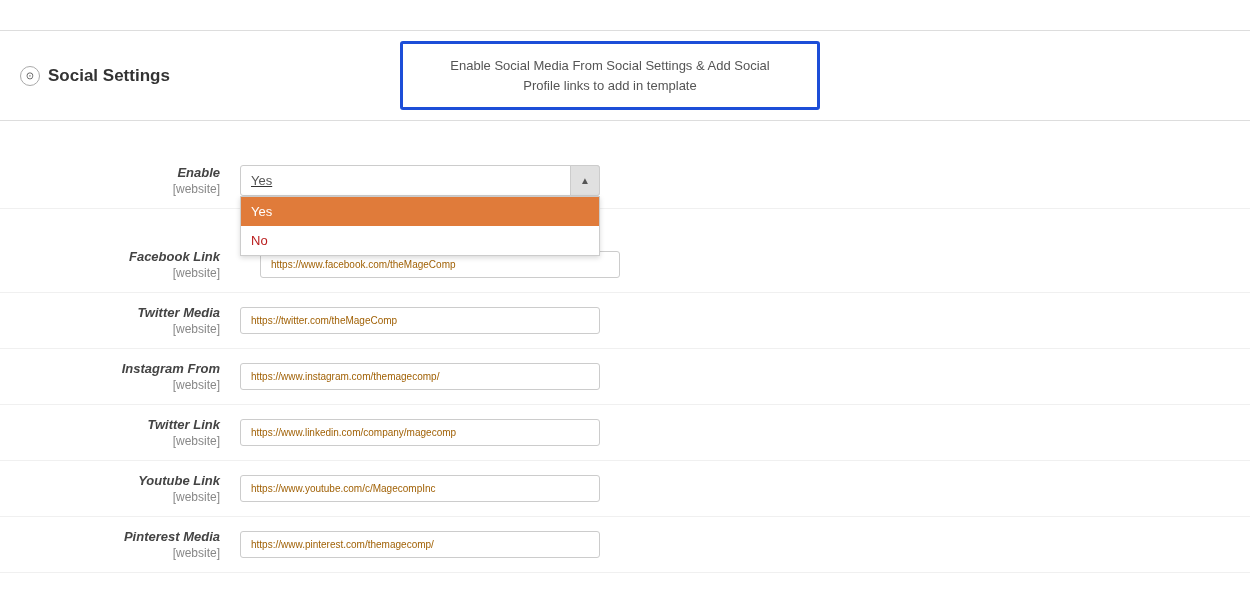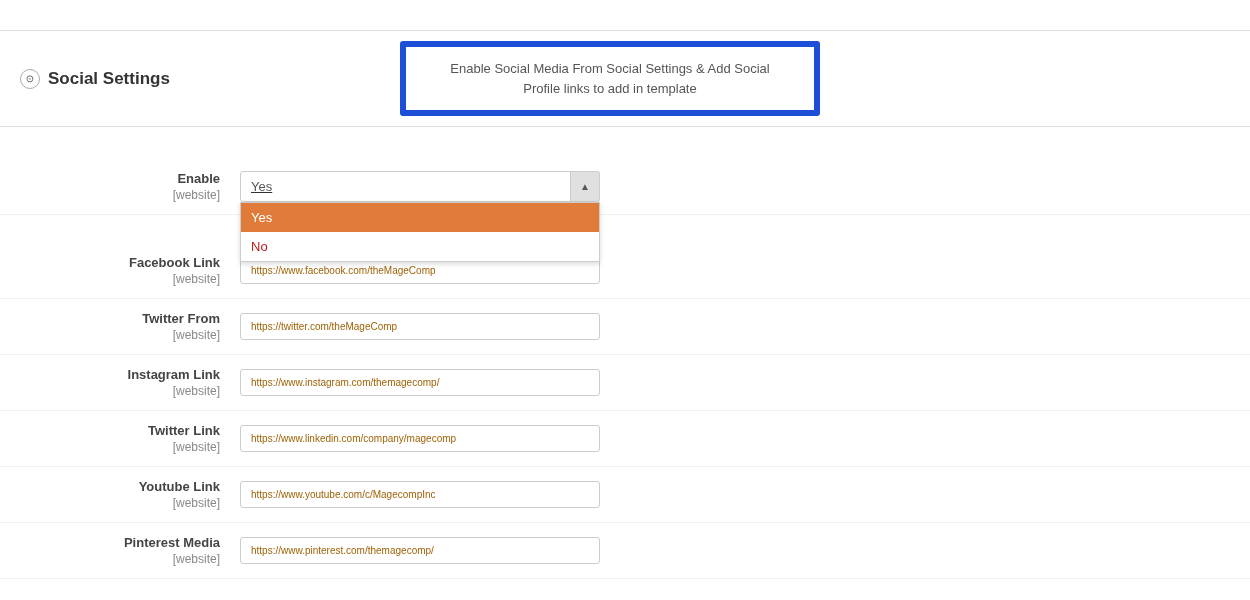--- a/index.html
+++ b/index.html
@@ -56,21 +56,21 @@
       flex-shrink: 0;
     }
 
     .section-title {
       font-size: 17px;
       font-weight: 600;
       color: #333;
     }
 
     .notice-box {
-      border: 6px solid #1d4ed8;
+      border: 3px solid #1d4ed8;
       border-radius: 3px;
       padding: 12px 28px;
       text-align: center;
       font-size: 13px;
       color: #555;
       line-height: 1.5;
       max-width: 420px;
       margin-left: 160px;
     }
 
@@ -92,20 +92,21 @@
       text-align: right;
       padding-right: 20px;
       flex-shrink: 0;
     }
 
     .field-label {
       font-size: 13px;
       font-weight: 600;
       color: #444;
       display: block;
+      font-style: italic;
     }
 
     .field-scope {
       font-size: 12px;
       color: #888;
       display: block;
       margin-top: 2px;
     }
 
     .field-input-wrap {
@@ -227,43 +228,43 @@
             <div class="select-arrow-btn">▲</div>
 
             <div class="dropdown-open">
               <div class="dropdown-option selected">Yes</div>
               <div class="dropdown-option">No</div>
             </div>
           </div>
         </div>
       </div>
 
-      <div class="form-row" style="margin-top: 28px;">
+      <div class="form-row" style="margin-top: 28px; gap: 20px;">
         <div class="field-label-wrap">
           <span class="field-label">Facebook Link</span>
           <span class="field-scope">[website]</span>
         </div>
         <div class="field-input-wrap">
           <input type="text" class="text-input" value="https://www.facebook.com/theMageComp" style="">
         </div>
       </div>
 
       <div class="form-row">
         <div class="field-label-wrap">
-          <span class="field-label">Twitter From</span>
+          <span class="field-label">Twitter Media</span>
           <span class="field-scope">[website]</span>
         </div>
         <div class="field-input-wrap">
           <input type="text" class="text-input" value="https://twitter.com/theMageComp" style="">
         </div>
       </div>
 
       <div class="form-row">
         <div class="field-label-wrap">
-          <span class="field-label">Instagram Link</span>
+          <span class="field-label">Instagram From</span>
           <span class="field-scope">[website]</span>
         </div>
         <div class="field-input-wrap">
           <input type="text" class="text-input" value="https://www.instagram.com/themagecomp/" style="">
         </div>
       </div>
 
       <div class="form-row">
         <div class="field-label-wrap">
           <span class="field-label">Twitter Link</span>

